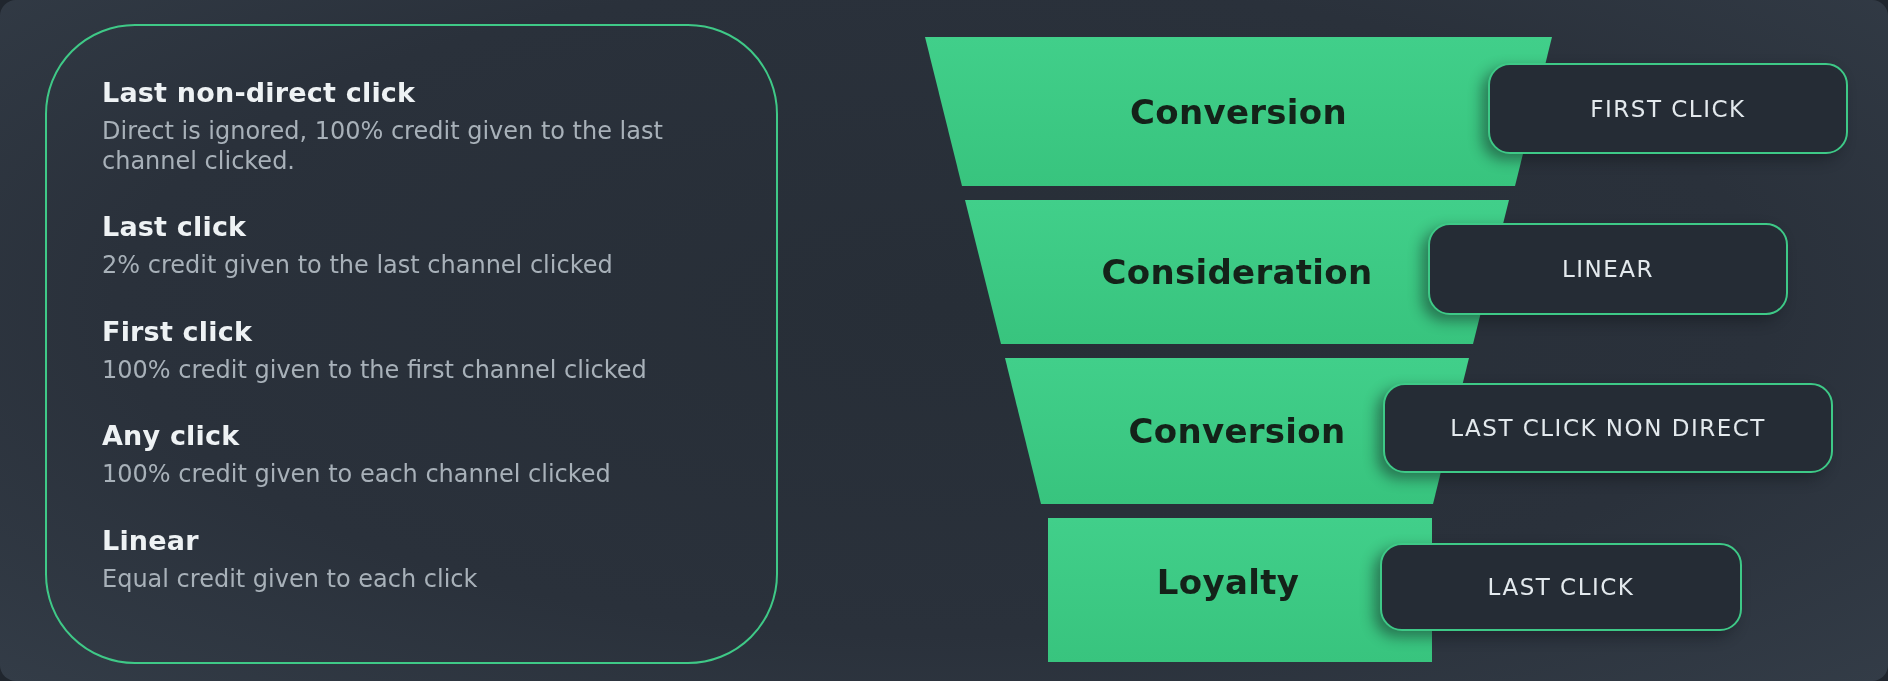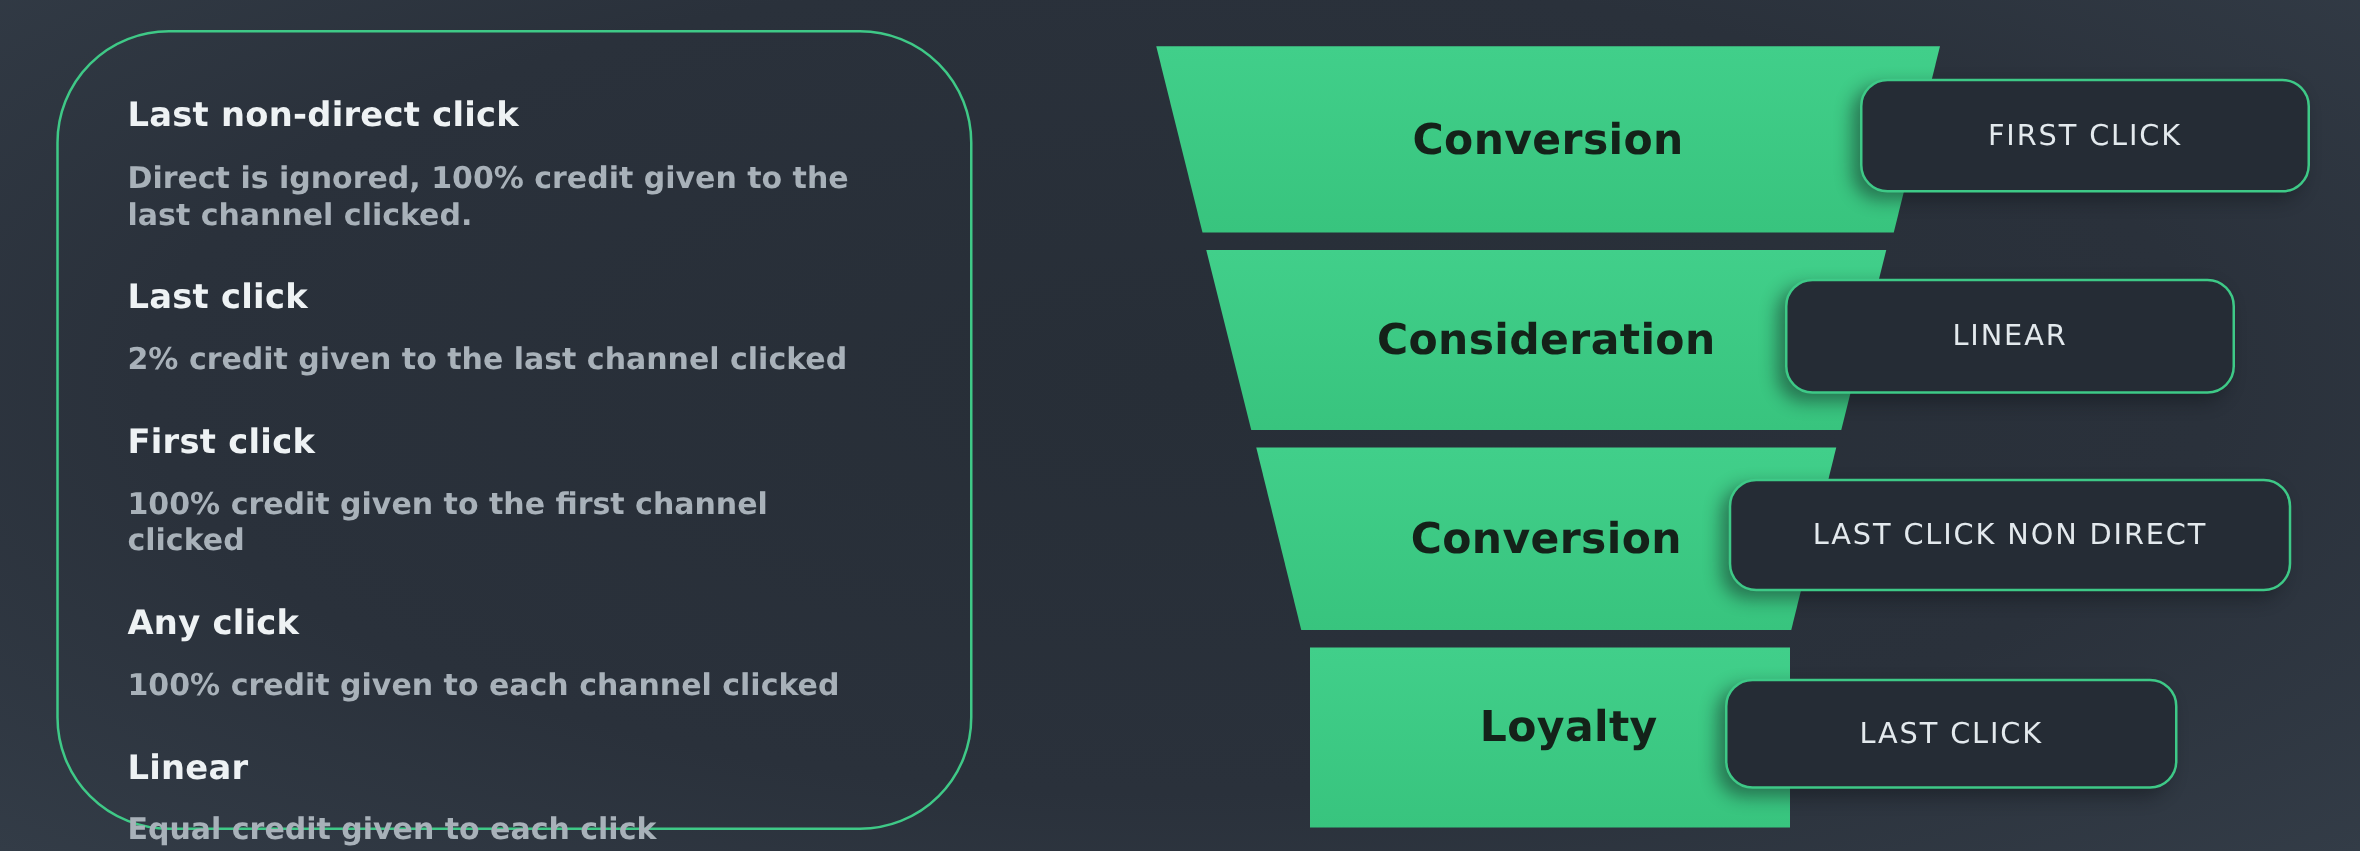--- a/index.html
+++ b/index.html
@@ -2,20 +2,21 @@
 <html><head>
 <meta charset="utf-8">
 <style>
   html,body{margin:0;padding:0;background:#20262e;}
   .canvas{
     position:relative;
     width:1888px;height:681px;
     overflow:hidden;
     background:radial-gradient(ellipse at 50% 45%, #272e37 0%, #2a313b 62%, #333c47 100%);
     font-family:"DejaVu Sans","Liberation Sans",sans-serif;
+    border-radius:16px;
   }
 
   
   .definitions-card{
     position:absolute;
     left:45px;top:24px;
     width:733px;height:640px;
     box-sizing:border-box;
     border:2.5px solid #3fc987;
     border-radius:90px;
@@ -26,23 +27,22 @@
     color:#eef2f4;
     font-size:27px;
     font-weight:700;
     line-height:1.25;
     letter-spacing:0.2px;
   }
   .def-desc{
     color:#a8b1b9;
     font-size:24px;
     line-height:1.24;
-    margin-top:18px;
+    margin-top:7px;
     max-width:585px;
-    font-weight:bold;
   }
 
   
   .funnel-svg{position:absolute;left:0;top:0;}
   .tier-label{
     position:absolute;
     display:flex;align-items:center;justify-content:center;
     color:#142219;
     font-size:34px;
     font-weight:700;
@@ -99,20 +99,20 @@
     </defs>
     <polygon points="925,37 1552,37 1515,186 962,186" fill="url(#tierFill)"></polygon>
     <polygon points="965,200 1509,200 1473,344 1001,344" fill="url(#tierFill)"></polygon>
     <polygon points="1005,358 1469,358 1433,504 1041,504" fill="url(#tierFill)"></polygon>
     <polygon points="1048,518 1432,518 1432,662 1048,662" fill="url(#tierFill)"></polygon>
   </svg>
 
   <div class="tier-label" style="left:925px;top:37px;width:627px;height:149px;">Conversion</div>
   <div class="tier-label" style="left:965px;top:200px;width:544px;height:144px;">Consideration</div>
   <div class="tier-label" style="left:1005px;top:358px;width:464px;height:146px;">Conversion</div>
-  <div class="tier-label" style="left:1063px;top:518px;width:384px;height:128px;">Loyalty</div>
+  <div class="tier-label" style="left:1036px;top:518px;width:384px;height:128px;">Loyalty</div>
 
   <div class="badge" style="left:1488px;top:63px;width:360px;height:91px;">FIRST CLICK</div>
   <div class="badge" style="left:1428px;top:223px;width:360px;height:92px;">LINEAR</div>
   <div class="badge" style="left:1383px;top:383px;width:450px;height:90px;text-align:right;">LAST CLICK NON DIRECT</div>
   <div class="badge" style="left:1380px;top:543px;width:362px;height:88px;">LAST CLICK</div>
 
 </div>
 
 </body></html>

